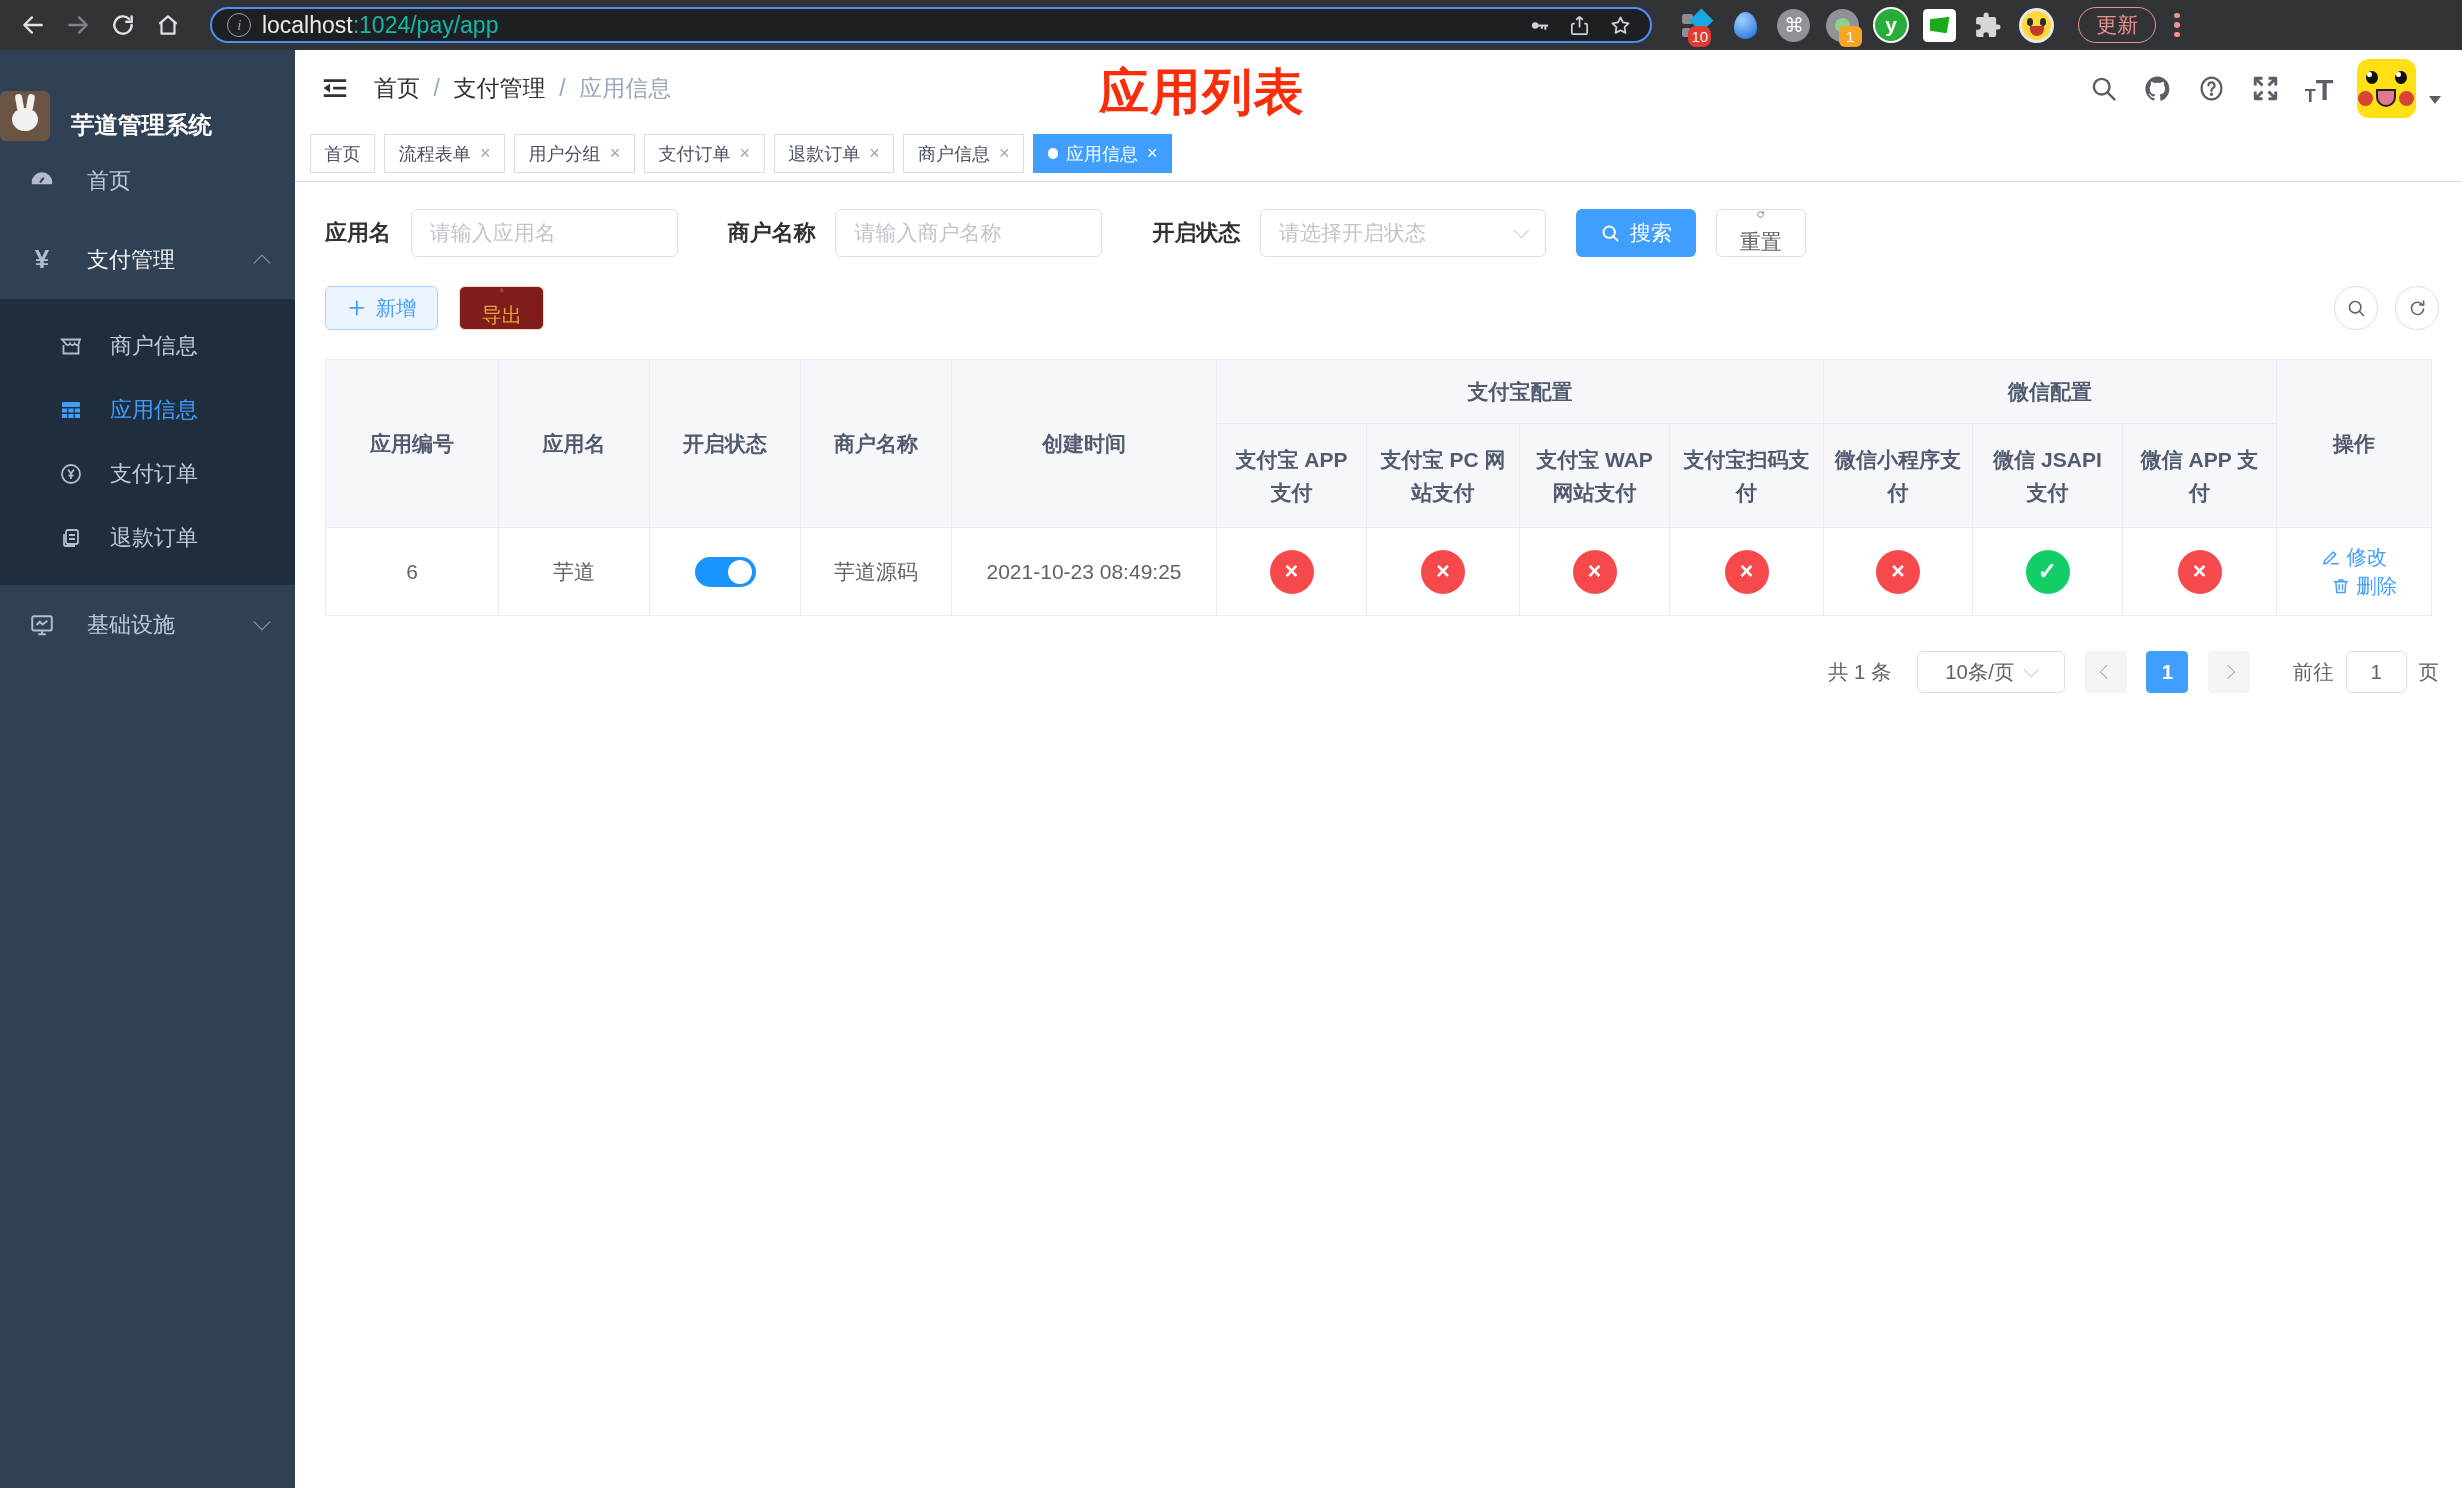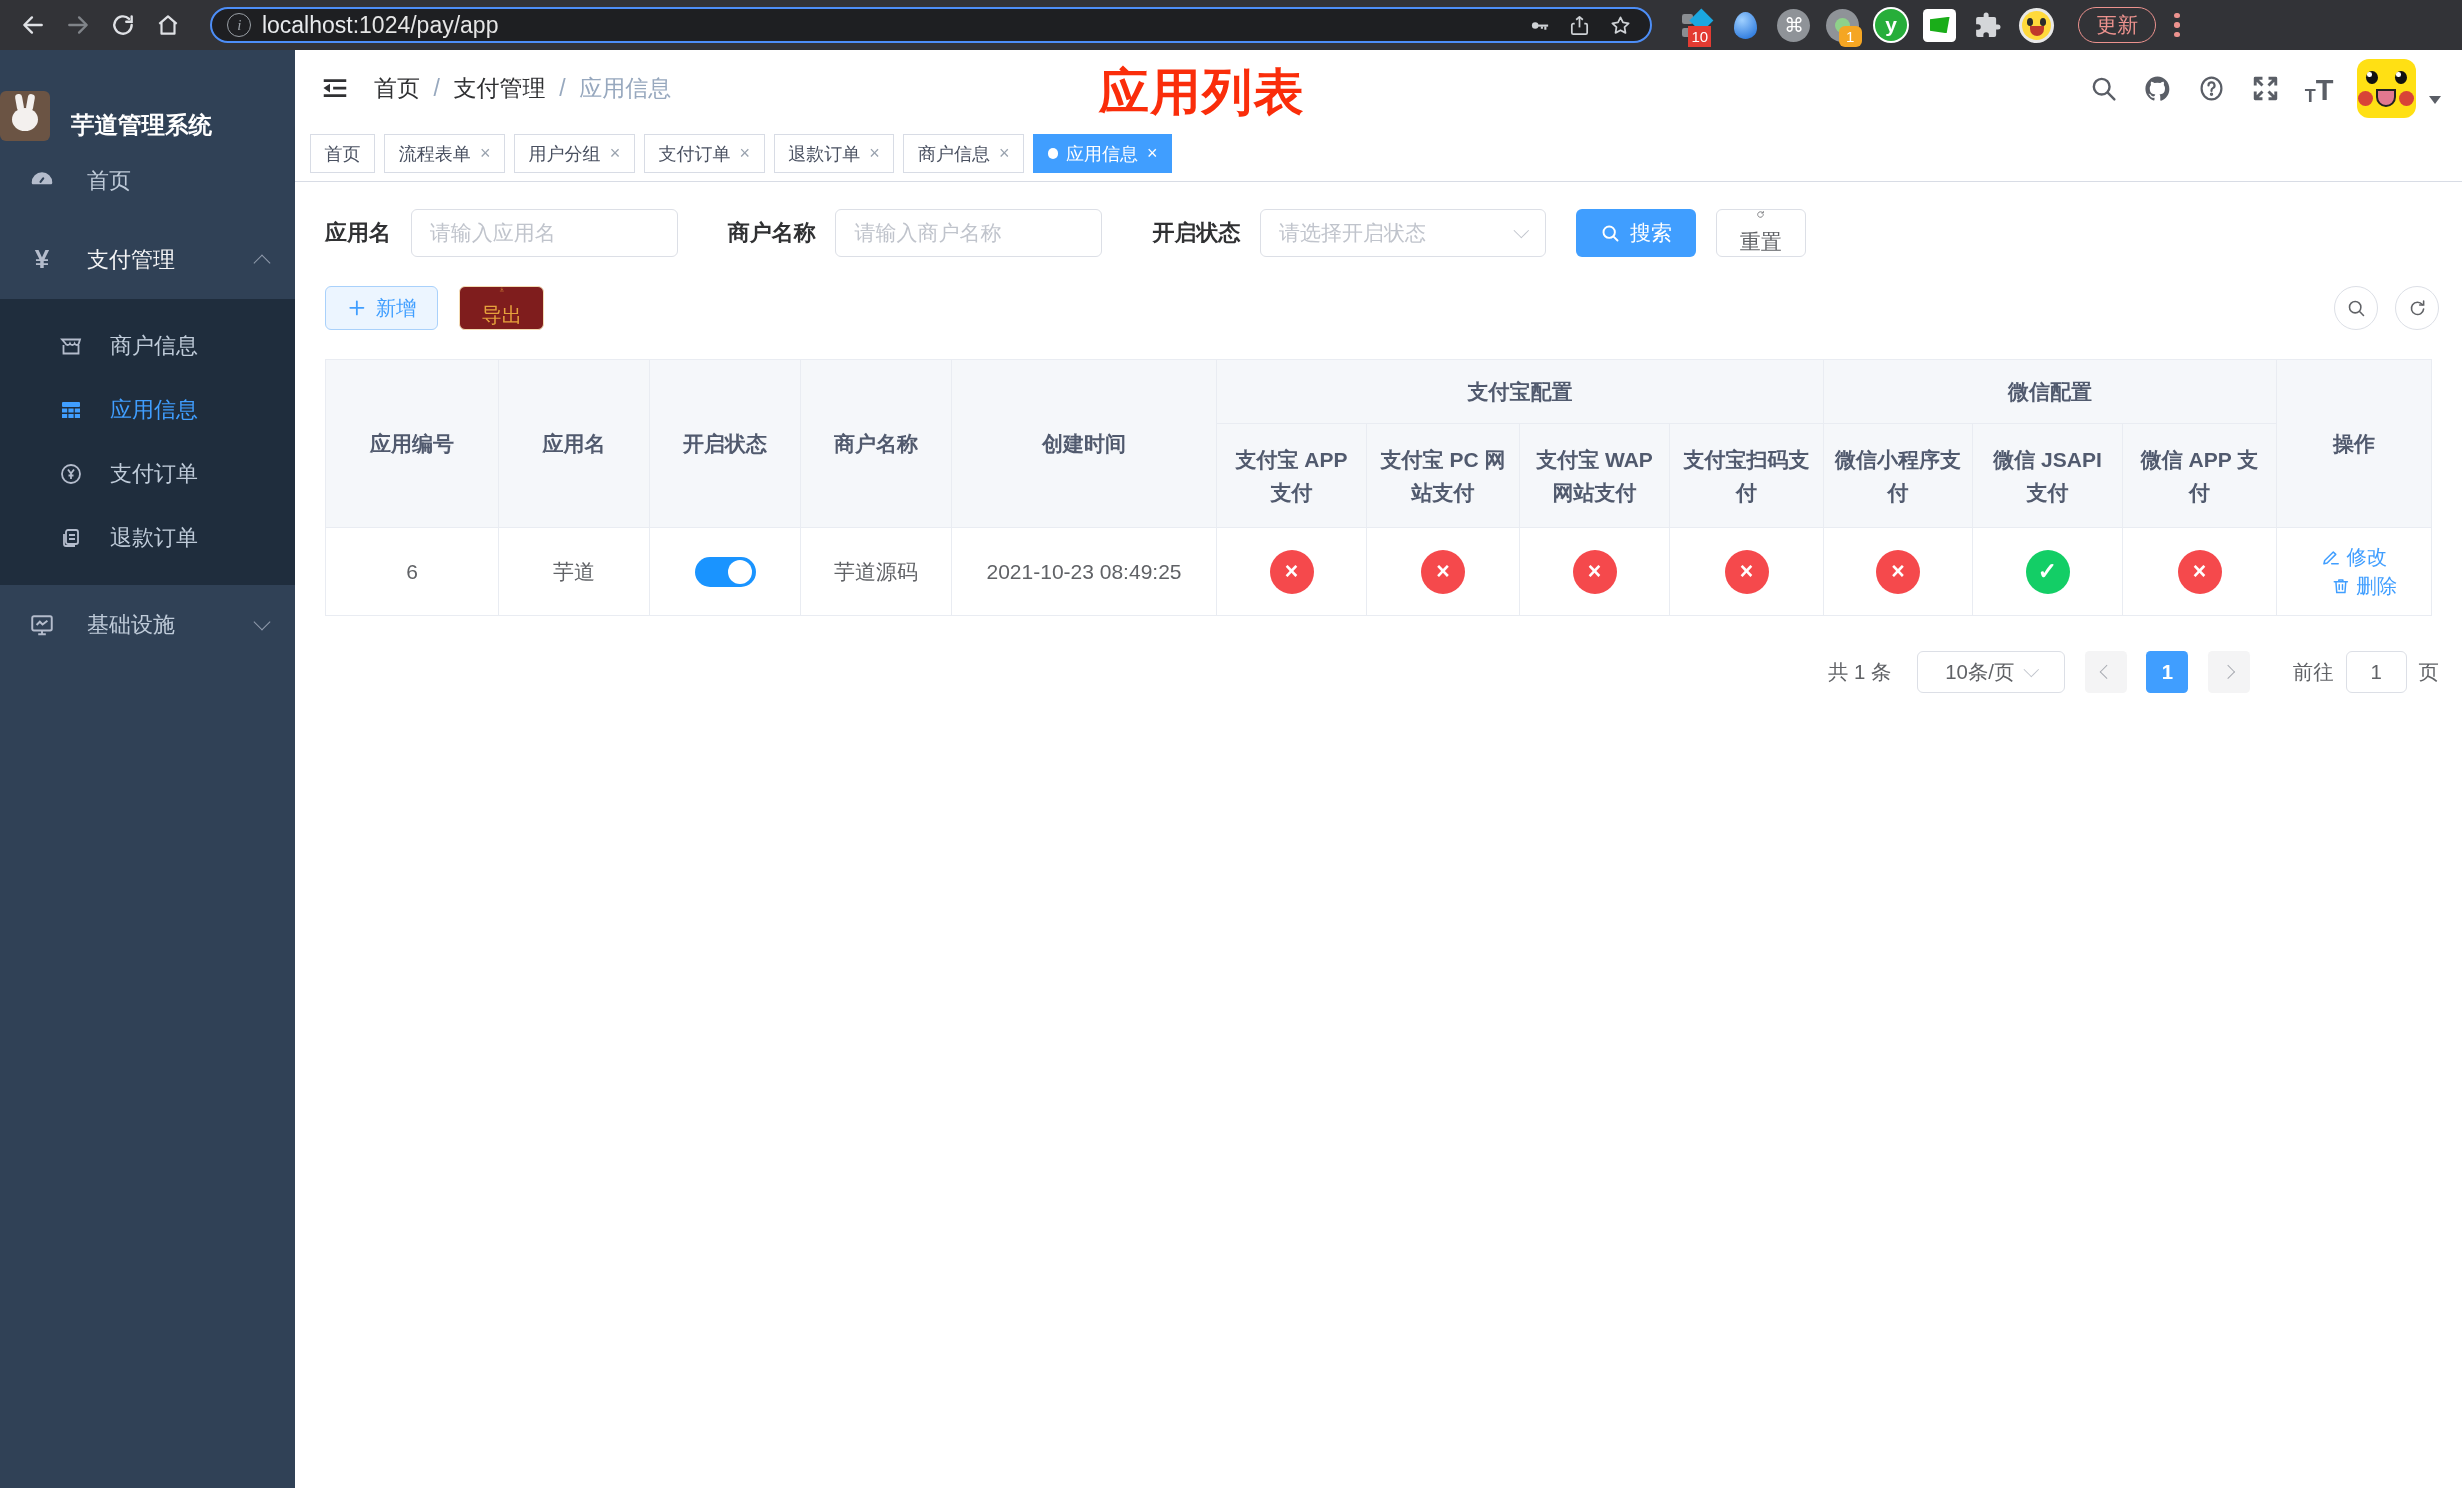--- a/index.html
+++ b/index.html
@@ -9,27 +9,27 @@
   
   .browser { height:50px; background:#323337; display:flex; align-items:center; padding:0 13.6px; gap:6px; }
   .bicon { width:39px; height:39px; display:flex; align-items:center; justify-content:center; color:#dfe1e5; flex:0 0 auto; border-radius:50%; }
   .bicon svg { width:26px; height:26px; }
   .bicon.disabled { color:#808489; }
   .urlbar { height:36px; width:1442px; margin-left:16.7px; background:#1e1f22; border:2.3px solid #4d8ef7; border-radius:19.7px;
             display:flex; align-items:center; padding:0 15px; gap:10.6px; flex:0 0 auto; }
   .urlbar .info { width:24px; height:24px; border:1.5px solid #9aa0a6; border-radius:50%; color:#9aa0a6; font-size:15px;
                   display:flex; align-items:center; justify-content:center; font-style:italic; font-family:"Liberation Serif",serif; }
   .urltext { font-size:23px; color:#e8eaed; white-space:nowrap; flex:1; }
-  .urltext .path { color:#e5e5e5; }
+  .urltext .path { color:#14b8a6; }
   .urlbar .uicon { color:#cfd2d6; width:30px; height:30px; display:flex; align-items:center; justify-content:center; }
   .urlbar .uicon svg { width:23px; height:23px; }
   .exts { display:flex; align-items:center; gap:7.6px; margin-left:18px; }
   .ext { position:relative; width:41px; height:41px; display:flex; align-items:center; justify-content:center; flex:0 0 auto; }
   .badge { position:absolute; bottom:-1.5px; left:12px; min-width:23px; height:21px; background:#e33b32; color:#fff; font-size:15px;
-           border-radius:0; display:flex; align-items:center; justify-content:center; padding:0 3px; }
+           border-radius:8px; display:flex; align-items:center; justify-content:center; padding:0 3px; }
   .badge.orange { background:#f5a623; left:16.7px; border-radius:6px; }
   .sq { position:absolute; background:#8a8d91; border-radius:2.3px; }
   .diamond { position:absolute; width:16.7px; height:16.7px; background:#1ba7e0; transform:rotate(45deg); left:16.7px; top:7.6px; }
   .balloon { width:23px; height:27px; background:radial-gradient(circle at 35% 30%, #9fd0ff, #1769d6); border-radius:50% 50% 50% 50%/60% 60% 40% 40%; }
   .gcirc { width:33px; height:33px; border-radius:50%; background:#8f9398; color:#fff; display:flex; align-items:center; justify-content:center; font-size:19.7px; }
   .dotcirc { width:33px; height:33px; border-radius:50%; background:#8f9398; display:flex; align-items:center; justify-content:center; }
   .dotcirc .dot { width:15px; height:15px; border-radius:50%; background:#8fd18a; }
   .ycirc { width:36px; height:36px; border-radius:50%; background:#ffffff; display:flex; align-items:center; justify-content:center; }
   .ycirc .inner { width:32px; height:32px; border-radius:50%; background:#27ae3a; color:#fff; font-size:21px; font-weight:700; display:flex; align-items:center; justify-content:center; }
   .chaticon { width:33px; height:33px; background:#fff; border-radius:4.5px; display:flex; align-items:center; justify-content:center; }

